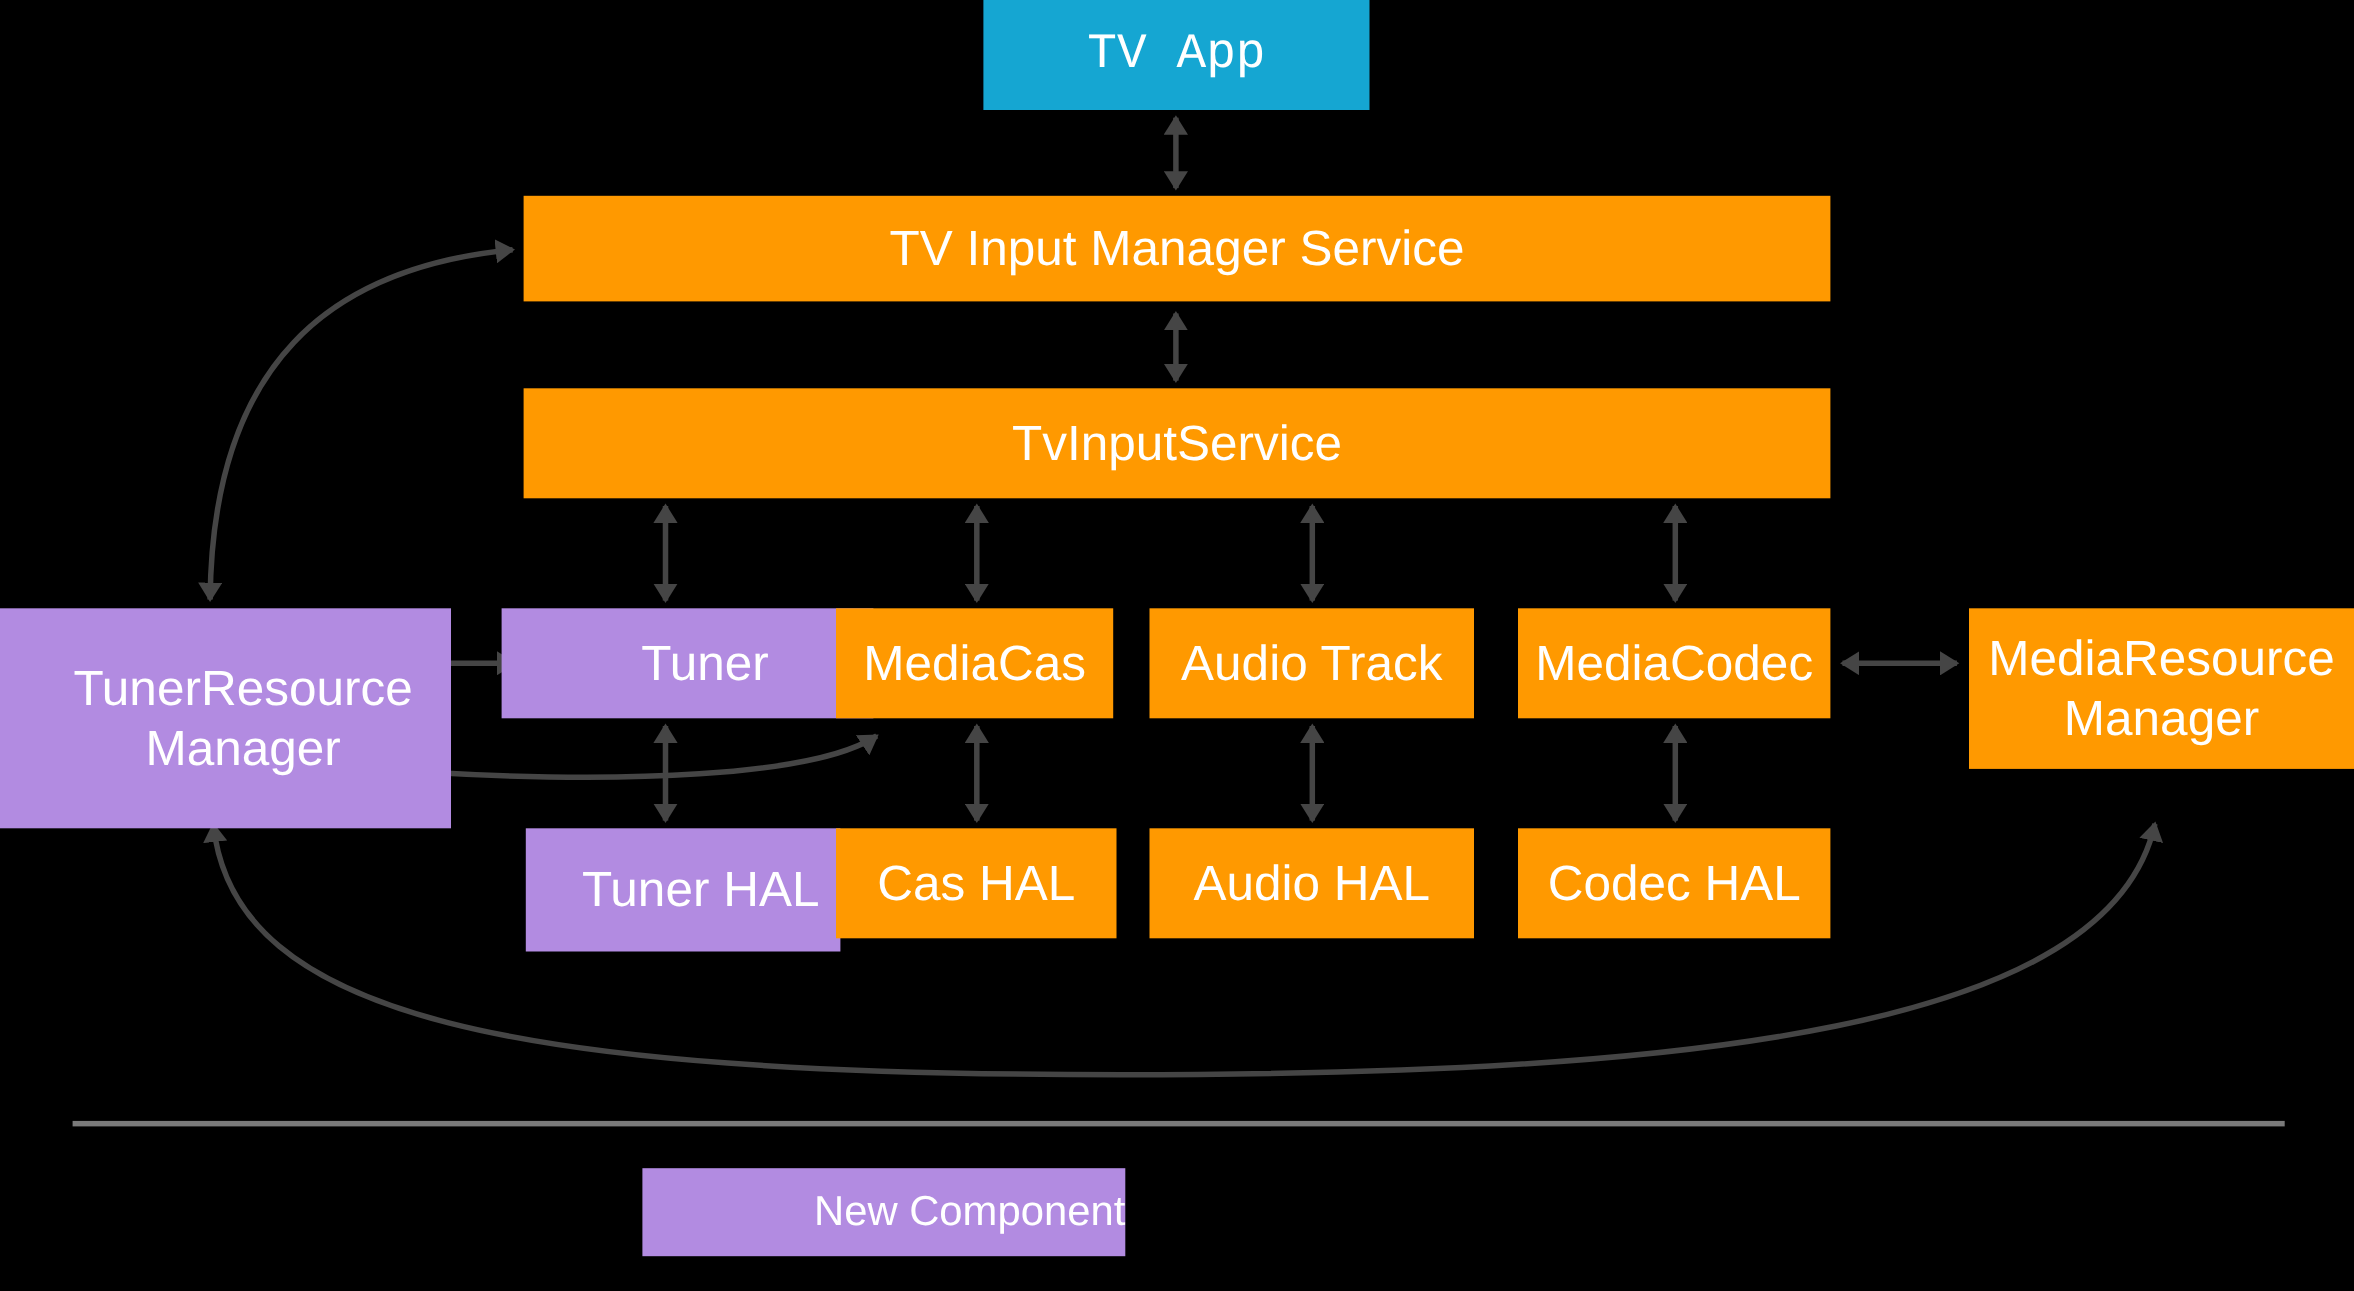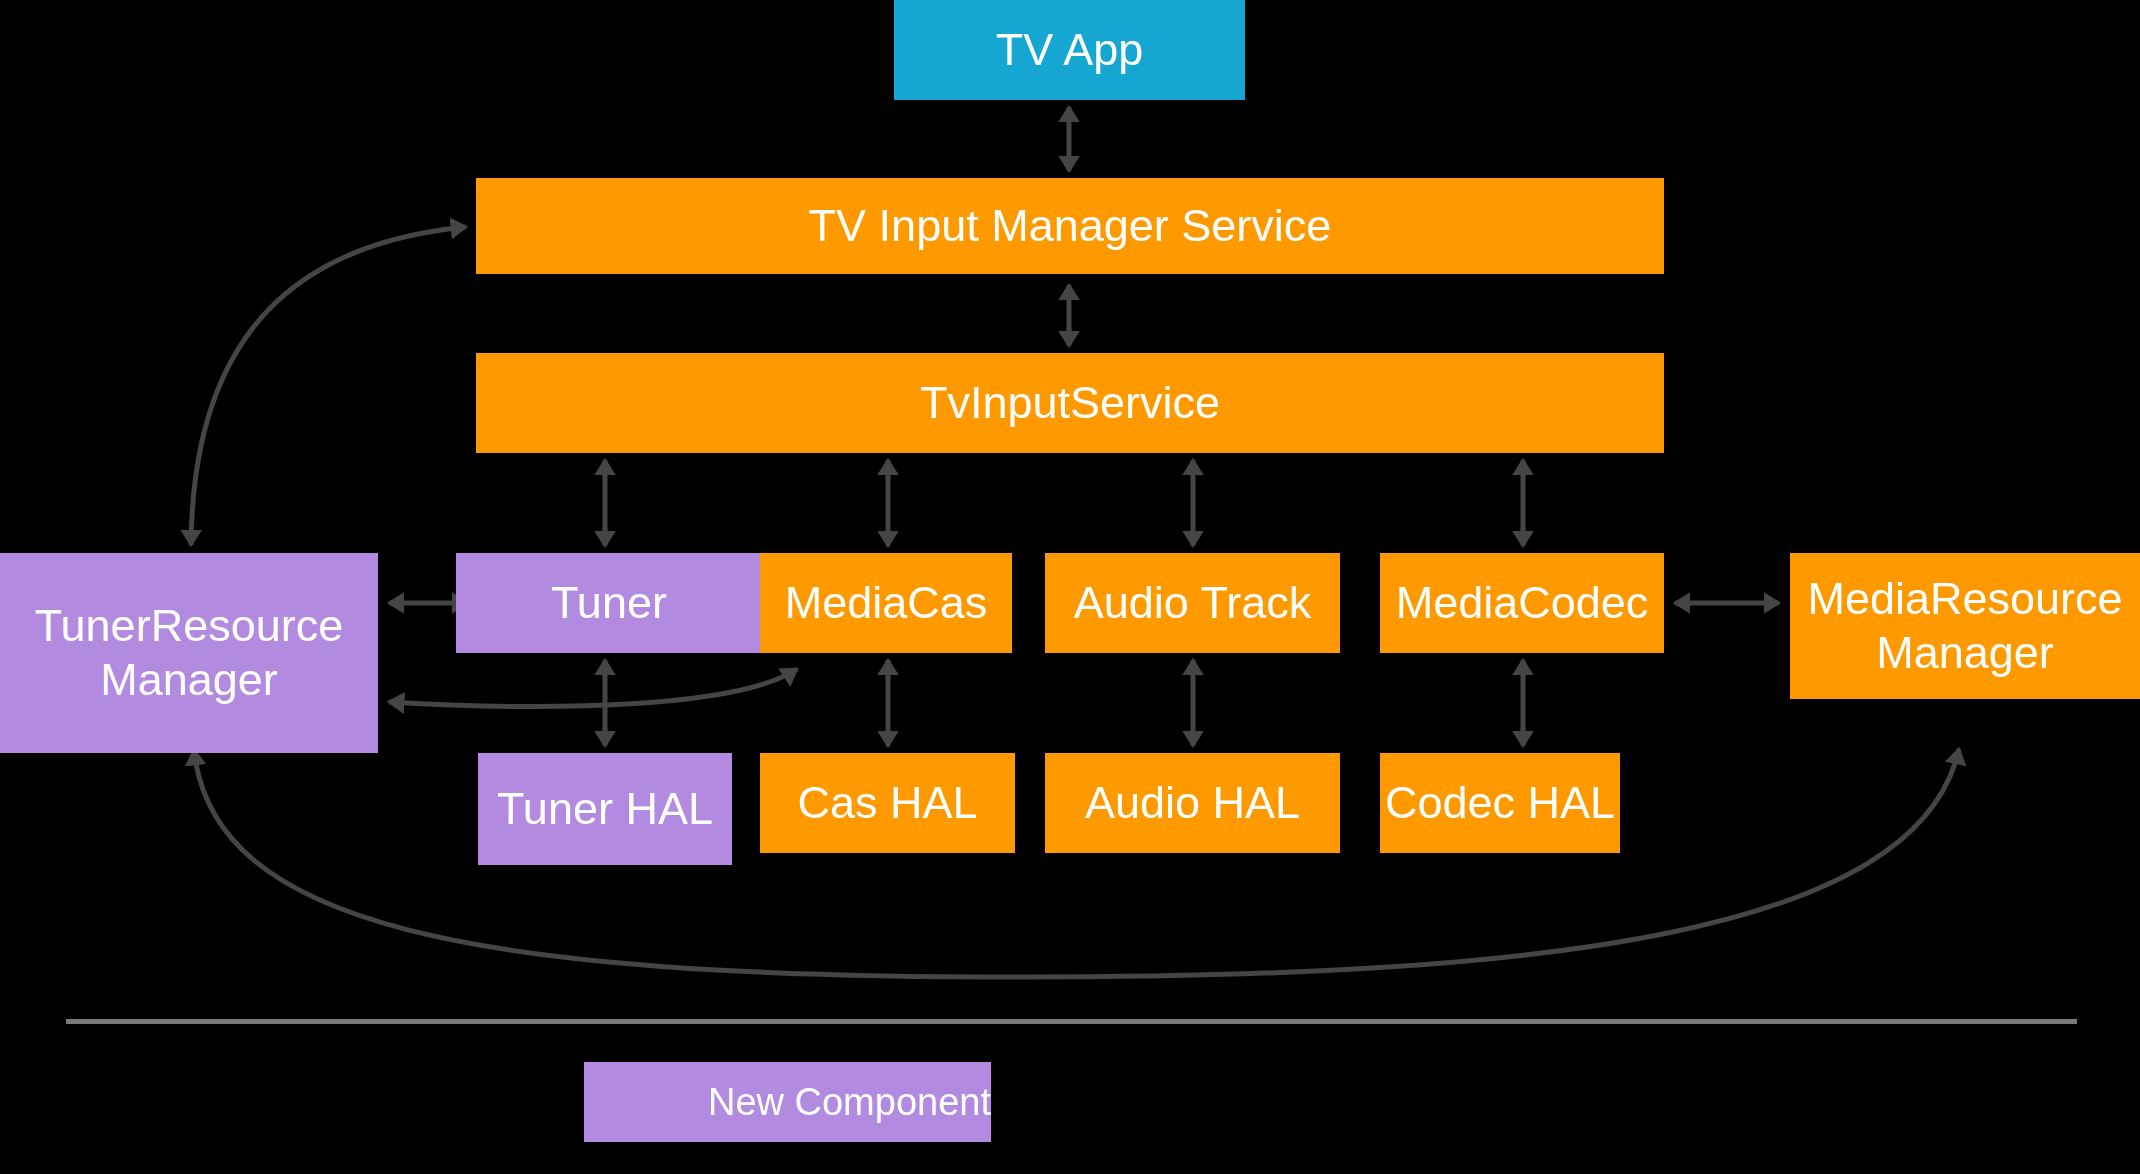--- a/index.html
+++ b/index.html
@@ -25,22 +25,22 @@
   .node{
     position:absolute;
     display:flex;flex-direction:column;
     align-items:center;justify-content:center;
     color:var(--text);
     font-size:45px;
     line-height:1.2;
     text-align:center;
     white-space:nowrap;
   }
-  .type-app{background:var(--component-app);}
-  .type-new{background:var(--component-new);}
+  .type-app{background:var(--component-app);font-family:Liberation Mono, monospace;}
+  .type-new{background:var(--component-new);padding-left:32px;}
   .type-enhanced{background:var(--component-enhanced);}
   .divider{
     position:absolute;
     left:66px;top:1019px;width:2011px;height:5px;
     background:var(--divider);
   }
   .legend-box{
     position:absolute;
     display:flex;align-items:center;justify-content:flex-end;
     color:var(--text);
@@ -119,21 +119,21 @@
   </div>
 
   <div class="node type-enhanced" style="left:760px;top:753px;width:255px;height:100px">
     <span>Cas HAL</span>
   </div>
 
   <div class="node type-enhanced" style="left:1045px;top:753px;width:295px;height:100px">
     <span>Audio HAL</span>
   </div>
 
-  <div class="node type-enhanced" style="left:1380px;top:753px;width:240px;height:100px">
+  <div class="node type-enhanced" style="left:1380px;top:753px;width:284px;height:100px">
     <span>Codec HAL</span>
   </div>
 
   <div class="divider"></div>
 
   <div class="legend-box type-new" style="left:584px;top:1062px;width:407px;height:80px">
     <span>New Component</span>
   </div>
 
 

